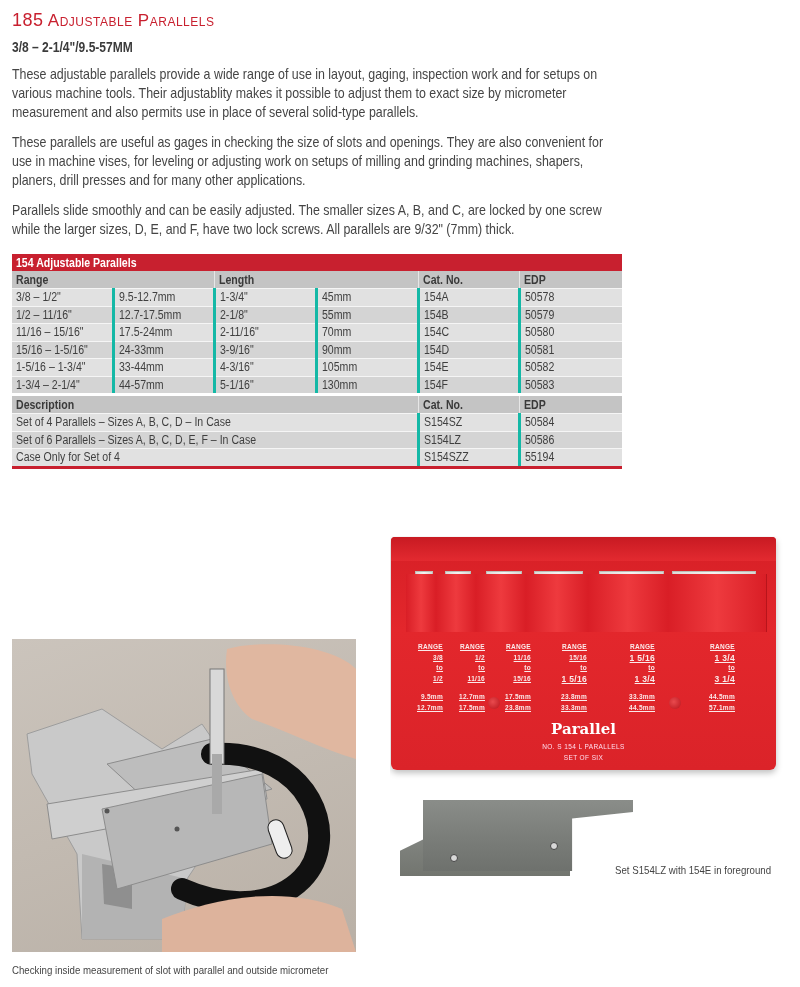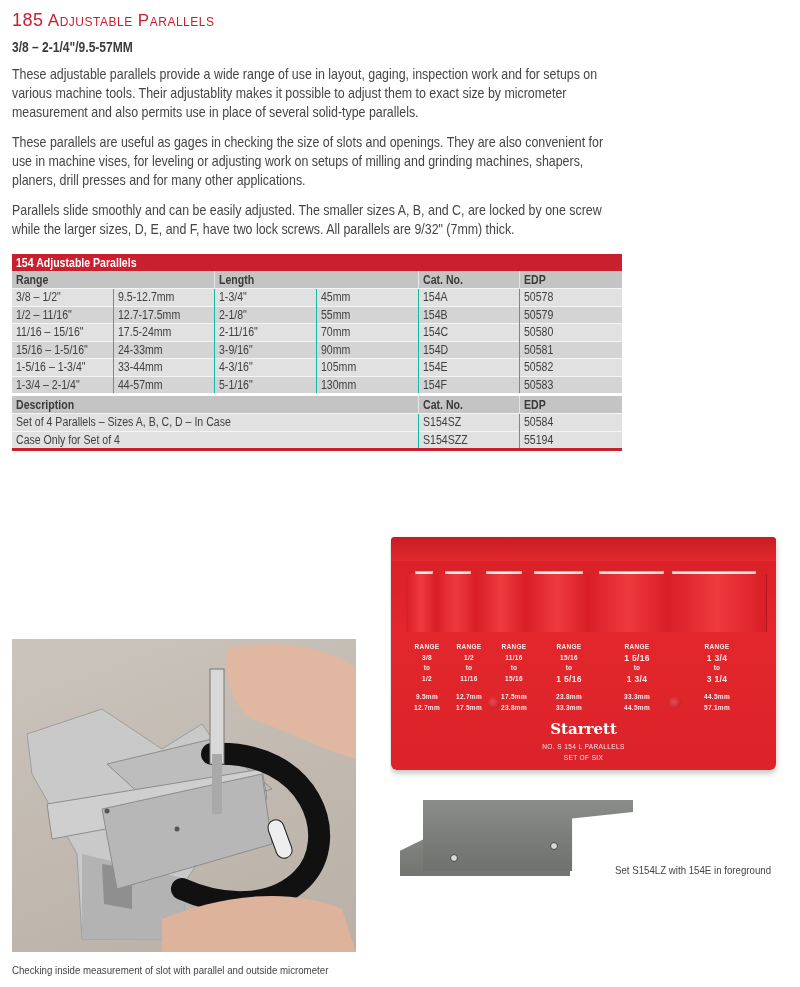--- a/index.html
+++ b/index.html
@@ -31,21 +31,21 @@
   }
   .tbl td { padding: 0 0 0 4px; height: 16.5px; white-space: nowrap; }
   .tbl .band td {
     background: #c8202f; color: #fff; font-weight: bold; height: 17px;
   }
   .tbl .hdr td {
     background: #c4c4c4; font-weight: bold; color: #3a3a3a;
     border-left: 1px solid #e6e6e6; height: 17px;
   }
   .tbl .hdr td:first-child { border-left: none; }
-  .tbl .row td { border-left: 1px solid #14b8a6; border-top: 1px solid #f5f5f5; }
+  .tbl .row td { border-left: 3px solid #14b8a6; border-top: 1px solid #f5f5f5; }
   .tbl .row td:first-child { border-left: none; }
   .tbl .row.odd td { background: #e1e1e1; }
   .tbl .row.even td { background: #d4d4d4; }
   .tbl .endbar td { background: #c8202f; height: 3px; padding: 0; }
   .cell-text { display: inline-block; transform: scaleX(0.88); transform-origin: left center; }
 
   
   .photo-left {
     position: absolute; left: 12px; top: 639px; width: 344px; height: 313px;
     background: linear-gradient(160deg, #cbc4bc 0%, #c2bab1 50%, #b9b0a6 100%);
@@ -64,21 +64,21 @@
     background: linear-gradient(180deg, #d61f26 0%, #e3272c 40%, #db2329 100%);
     border-radius: 4px 4px 6px 6px;
     box-shadow: 0 3px 6px rgba(0,0,0,0.25);
   }
   .case-flap { position: absolute; left: 0; top: 0; width: 100%; height: 24px;
     background: linear-gradient(180deg, #c81a22, #e32a30); border-radius: 4px 4px 0 0; }
   .pocket { position: absolute; top: 37px; height: 58px;
     background: linear-gradient(90deg, #d91e26, #ee3a3e 50%, #d91e26); border-right: 1px solid #b8141b; }
   .blade { position: absolute; top: 34px; height: 30px;
     background: linear-gradient(90deg, #dcdcd8, #f4f4f2 50%, #d8d8d4); border: 1px solid #bdbdb8; }
-  .case-label { position: absolute; color: #fbeaea; font-size: 6.5px; text-align: center; line-height: 10.5px; font-weight: bold; letter-spacing: 0.3px; }
+  .case-label { position: absolute; color: #fbeaea; font-size: 6.5px; text-align: right; line-height: 10.5px; font-weight: bold; letter-spacing: 0.3px; text-decoration: underline; }
   .case-label .big { font-size: 8.5px; }
   .brand { position: absolute; left: 0; width: 100%; top: 183px; text-align: center;
     font-family: "DejaVu Serif", serif; font-weight: bold; color: #fff; font-size: 15px; }
   .brand-sub { position: absolute; left: 0; width: 100%; text-align: center; color: #fde; font-size: 6.5px; letter-spacing: 0.4px; }
   .rivet { position: absolute; width: 12px; height: 12px; border-radius: 50%;
     background: radial-gradient(circle at 40% 40%, #e94a4e, #b9141b); }
 
   .parallel-fg {
     position: absolute; left: 33px; top: 264px; width: 210px; height: 71px;
     background: linear-gradient(180deg, #8a8d89, #7b7e7a 50%, #6e716d);
@@ -187,20 +187,25 @@
   <tr class="hdr">
     <td><span class="cell-text">Description</span></td>
     <td><span class="cell-text">Cat. No.</span></td>
     <td><span class="cell-text">EDP</span></td>
   </tr>
   <tr class="row odd">
     <td><span class="cell-text">Set of 4 Parallels – Sizes A, B, C, D – In Case</span></td>
     <td><span class="cell-text">S154SZ</span></td>
     <td><span class="cell-text">50584</span></td>
   </tr>
+  <tr class="row even">
+    <td><span class="cell-text">Set of 6 Parallels – Sizes A, B, C, D, E, F – In Case</span></td>
+    <td><span class="cell-text">S154LZ</span></td>
+    <td><span class="cell-text">50586</span></td>
+  </tr>
   <tr class="row odd">
     <td><span class="cell-text">Case Only for Set of 4</span></td>
     <td><span class="cell-text">S154SZZ</span></td>
     <td><span class="cell-text">55194</span></td>
   </tr>
   <tr class="endbar">
         <td colspan="3"></td>
       </tr>
 </tbody>
   </table>
@@ -298,21 +303,21 @@
         <div>to</div>
         <div class="big">3 1/4</div>
       <div style="height:8px"></div>
         <div>44.5mm</div>
         <div>57.1mm</div>
     </div>
 
     <div class="rivet" style="left:97px; top:160px;"></div>
     <div class="rivet" style="left:278px; top:160px;"></div>
 
-    <div class="brand">Starrett</div>
+    <div class="brand">Parallel</div>
     <div class="brand-sub" style="top:206px;">NO. S 154 L PARALLELS</div>
     <div class="brand-sub" style="top:217px;">SET OF SIX</div>
   </div>
 
   <div class="parallel-fg2"></div>
   <div class="parallel-fg"></div>
   <div class="screw" style="left:160px; top:306px;"></div>
   <div class="screw" style="left:60px; top:318px;"></div>
 
   <div class="right-caption">Set S154LZ with 154E in foreground</div>

